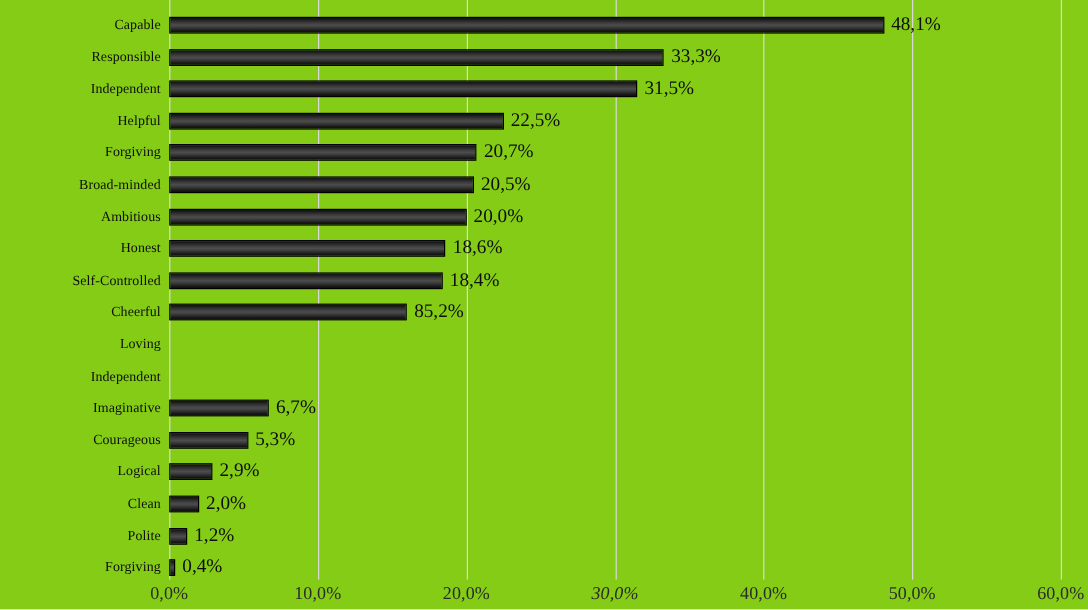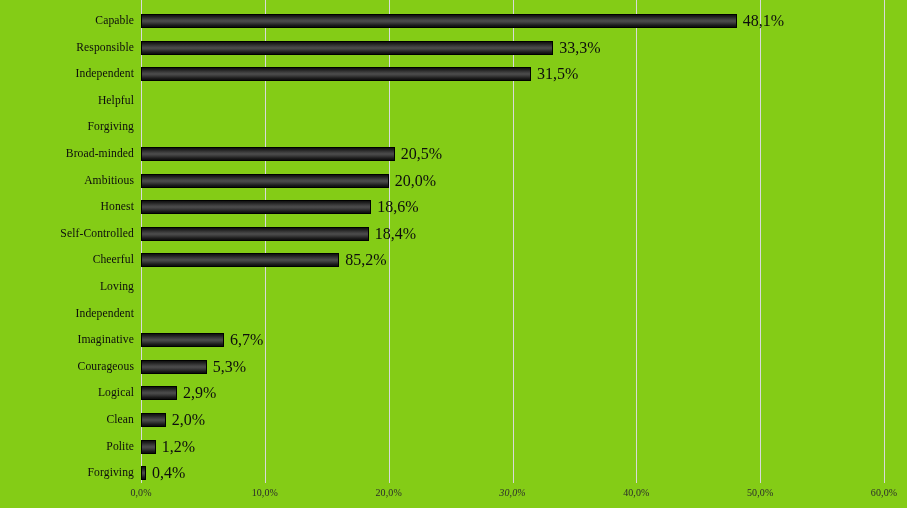--- a/index.html
+++ b/index.html
@@ -85,21 +85,21 @@
     color: #0d0d0d;
     white-space: nowrap;
     line-height: 1;
   }
 
   
   .xtick-label {
     position: absolute;
     top: 487px;
     transform: translateX(-50%);
-    font-size: 10px;
+    font-size: 15px;
     color: #2b2b2b;
     white-space: nowrap;
     letter-spacing: 0.1px;
   }
 </style>
 </head>
 <body>
 
 <div id="chart-root">
   <div class="plot-area">
@@ -129,23 +129,31 @@
         </div>
         <div class="row" style="top: 60.9px;">
           <div class="cat-label">Independent</div>
           <div class="bar-wrap">
             <div class="bar" style="width: 390.075px;"></div>
             <div class="bar-value">31,5%</div>
           </div>
         </div>
         <div class="row" style="top: 87.5px;">
           <div class="cat-label">Helpful</div>
+          <div class="bar-wrap">
+            <div class="bar" style="width: 278.625px;"></div>
+            <div class="bar-value">22,5%</div>
+          </div>
         </div>
         <div class="row" style="top: 114.1px;">
           <div class="cat-label">Forgiving</div>
+          <div class="bar-wrap">
+            <div class="bar" style="width: 256.335px;"></div>
+            <div class="bar-value">20,7%</div>
+          </div>
         </div>
         <div class="row" style="top: 140.7px;">
           <div class="cat-label">Broad-minded</div>
           <div class="bar-wrap">
             <div class="bar" style="width: 253.858px;"></div>
             <div class="bar-value">20,5%</div>
           </div>
         </div>
         <div class="row" style="top: 167.3px;">
           <div class="cat-label">Ambitious</div>

